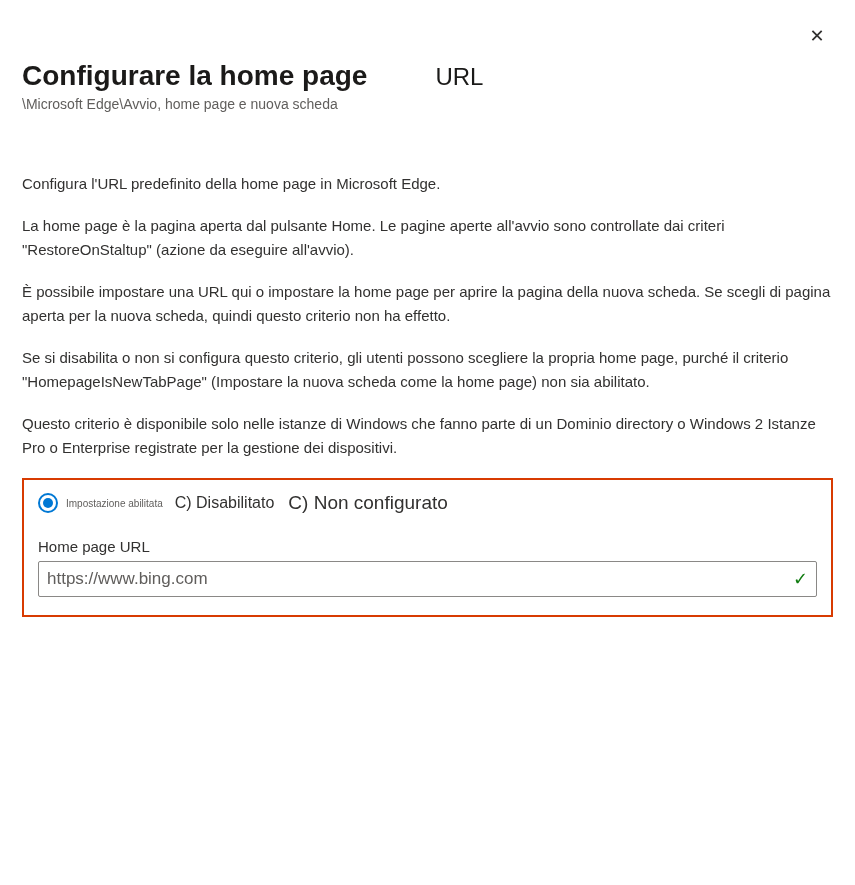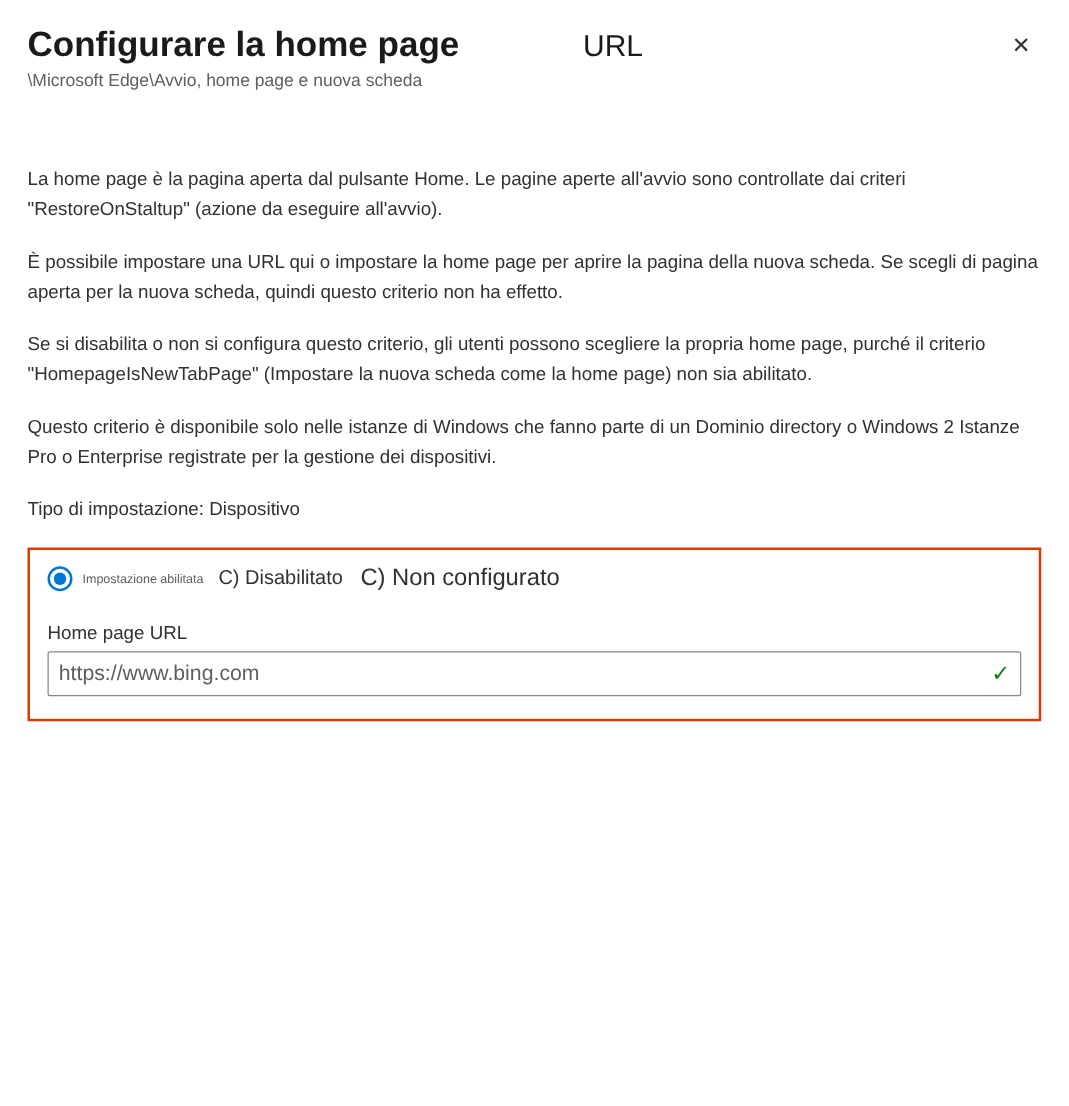--- a/index.html
+++ b/index.html
@@ -16,21 +16,22 @@
     }
     .header {
       display: flex;
       justify-content: space-between;
       align-items: flex-start;
       margin-bottom: 4px;
     }
     .title-row {
       display: flex;
       align-items: baseline;
-      gap: 99px;
+      gap: 68px;
+      margin-top: 40px;
     }
     .title {
       font-size: 28px;
       font-weight: 600;
       color: #1b1a19;
     }
     .title-url {
       font-size: 24px;
       font-weight: 400;
       color: #1b1a19;
@@ -136,25 +137,25 @@
     <span class="title-url">URL</span>
   </div>
   <button class="close-btn">
     <span>✕</span>
   </button>
 </div>
 
 <div class="breadcrumb">\Microsoft Edge\Avvio, home page e nuova scheda</div>
 
 <div class="description-block">
+  <p class="description">Configura l'URL predefinito della home page in   Microsoft Edge.</p>
   <p class="description">La home page è la pagina aperta dal pulsante Home. Le pagine aperte all'avvio sono controllate dai criteri "RestoreOnStaltup" (azione da eseguire all'avvio).</p>
   <p class="description">È possibile impostare una   URL qui o impostare la home page per aprire la pagina della nuova scheda.        Se scegli di pagina aperta per la nuova scheda, quindi questo criterio non ha effetto.</p>
   <p class="description">Se si disabilita o non si configura questo criterio, gli utenti possono scegliere la propria home page, purché il criterio "HomepageIsNewTabPage" (Impostare la nuova scheda come la home page) non sia abilitato.</p>
   <p class="description">Questo criterio è disponibile solo nelle istanze di Windows che fanno parte di un Dominio directory o Windows 2       Istanze Pro o Enterprise registrate per la gestione dei dispositivi.</p>
-  <p class="description">Tipo di impostazione: Dispositivo</p>
 </div>
 
 <div class="radio-section">
   <div class="radio-row">
     <span class="radio-outer">
       <span class="radio-inner"></span>
     </span>
     <span class="radio-label-small">Impostazione abilitata</span>
     <span class="radio-option">C) Disabilitato</span>
     <span class="radio-option big">C) Non configurato</span>

